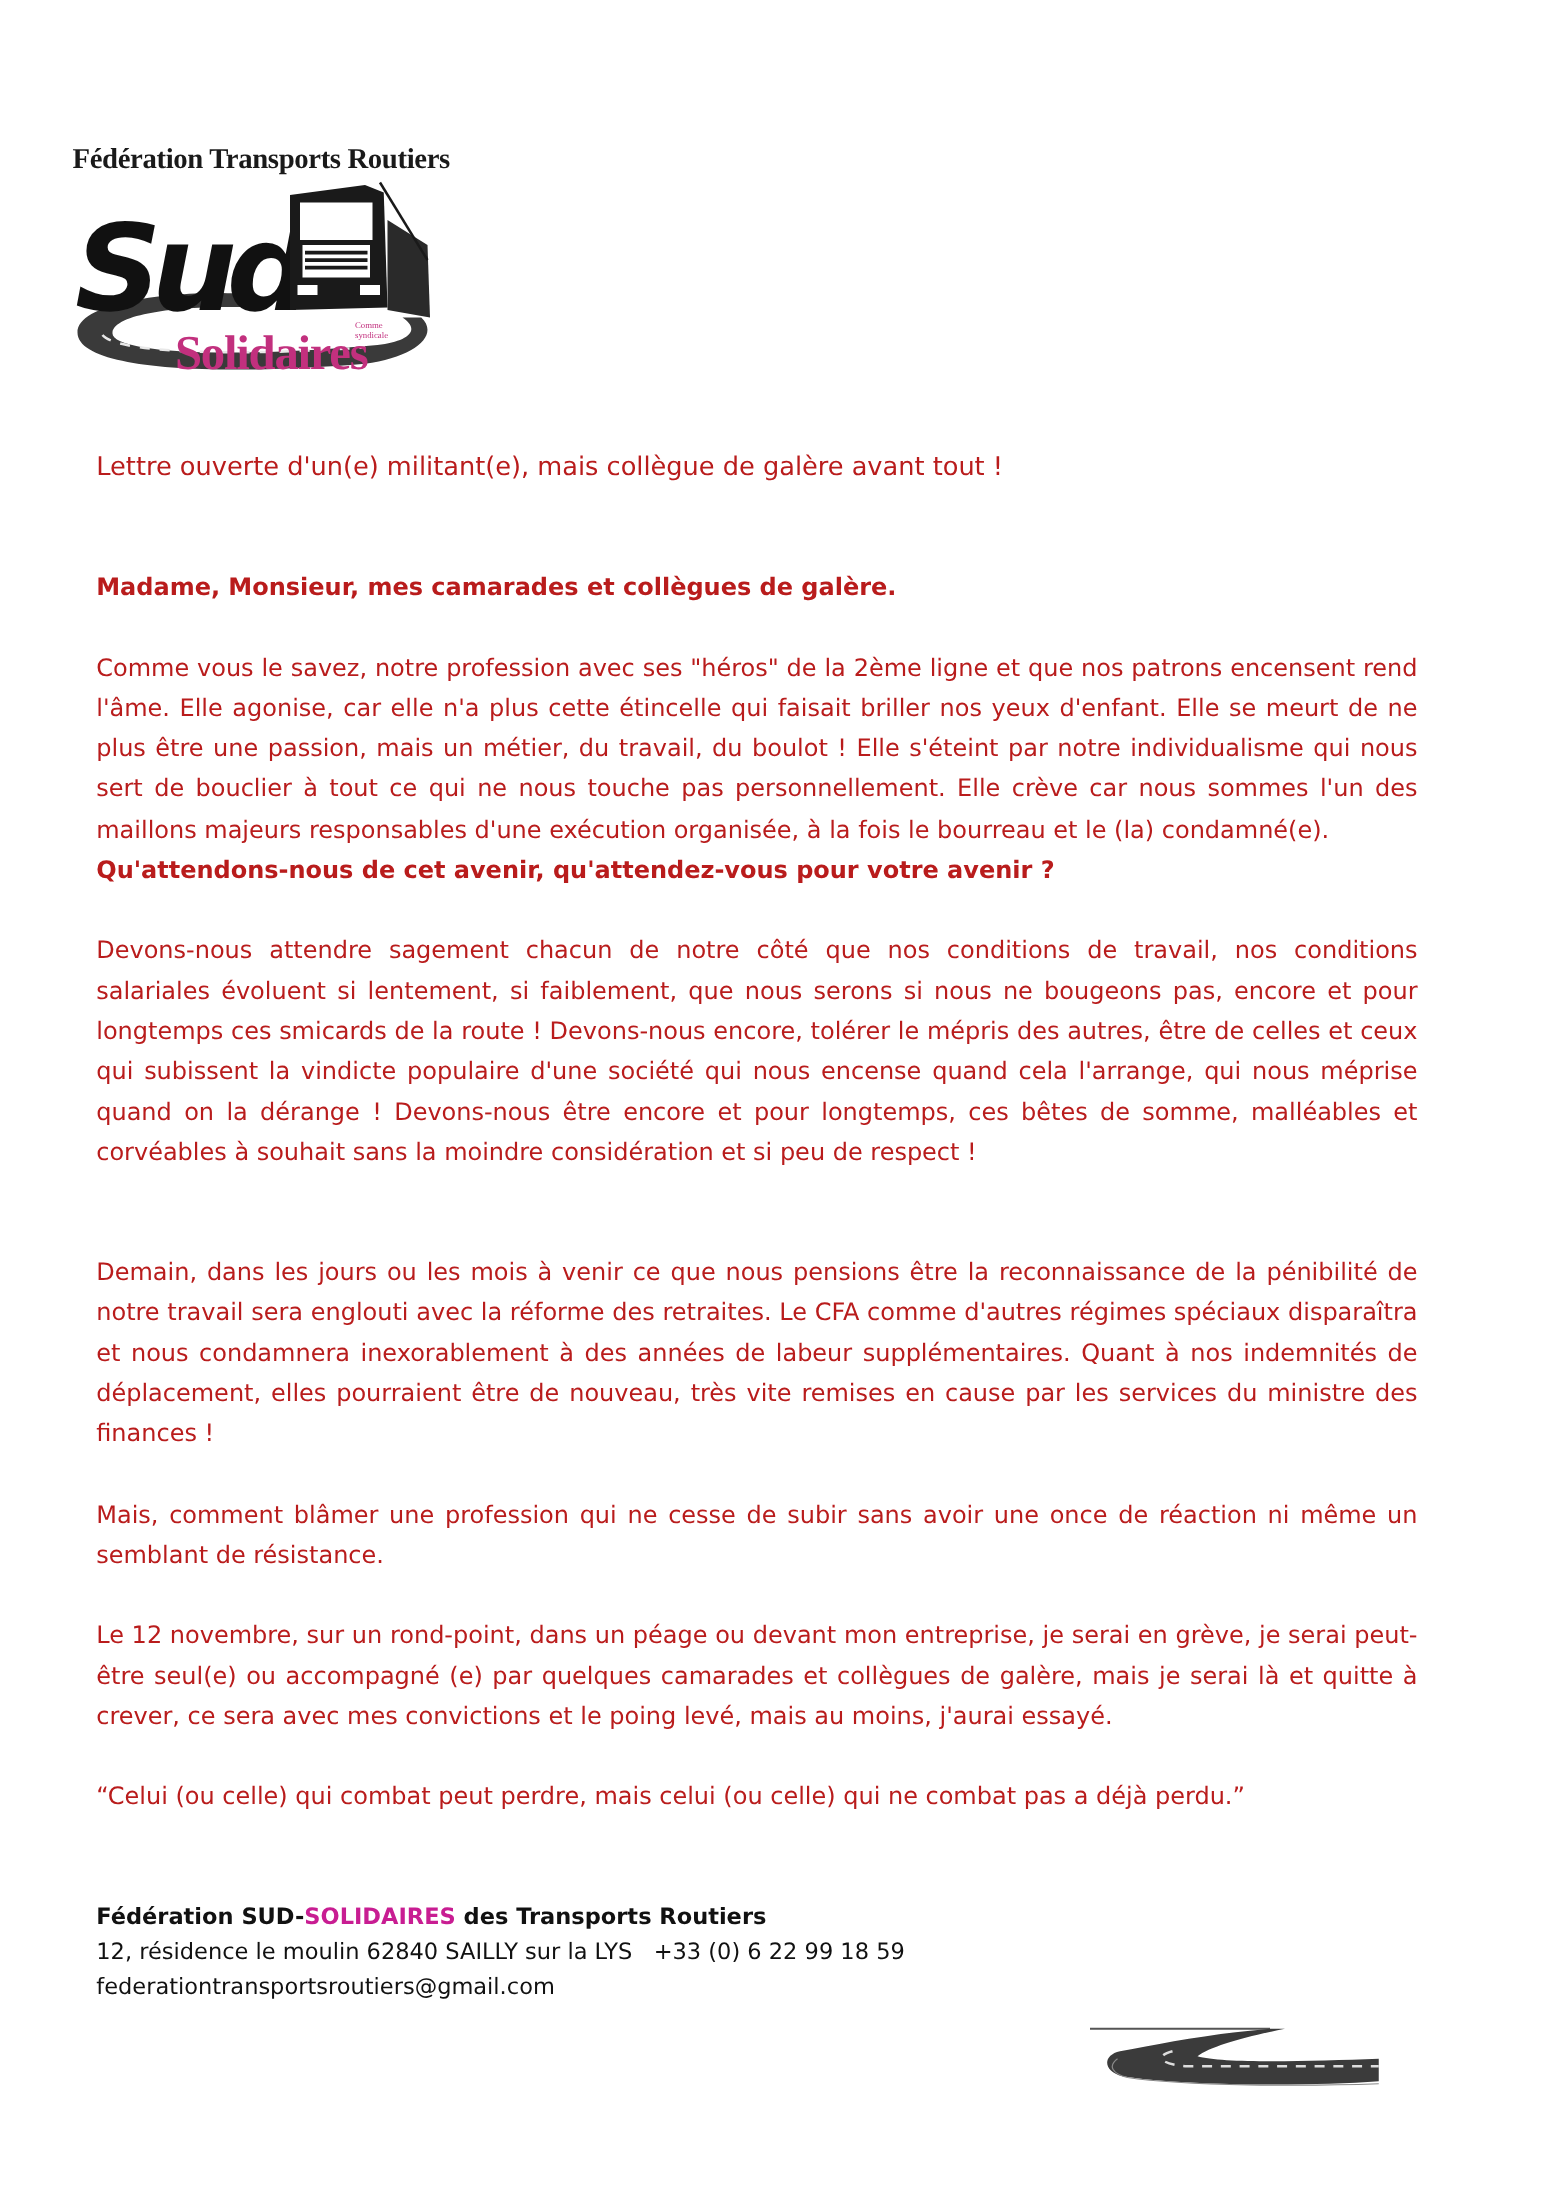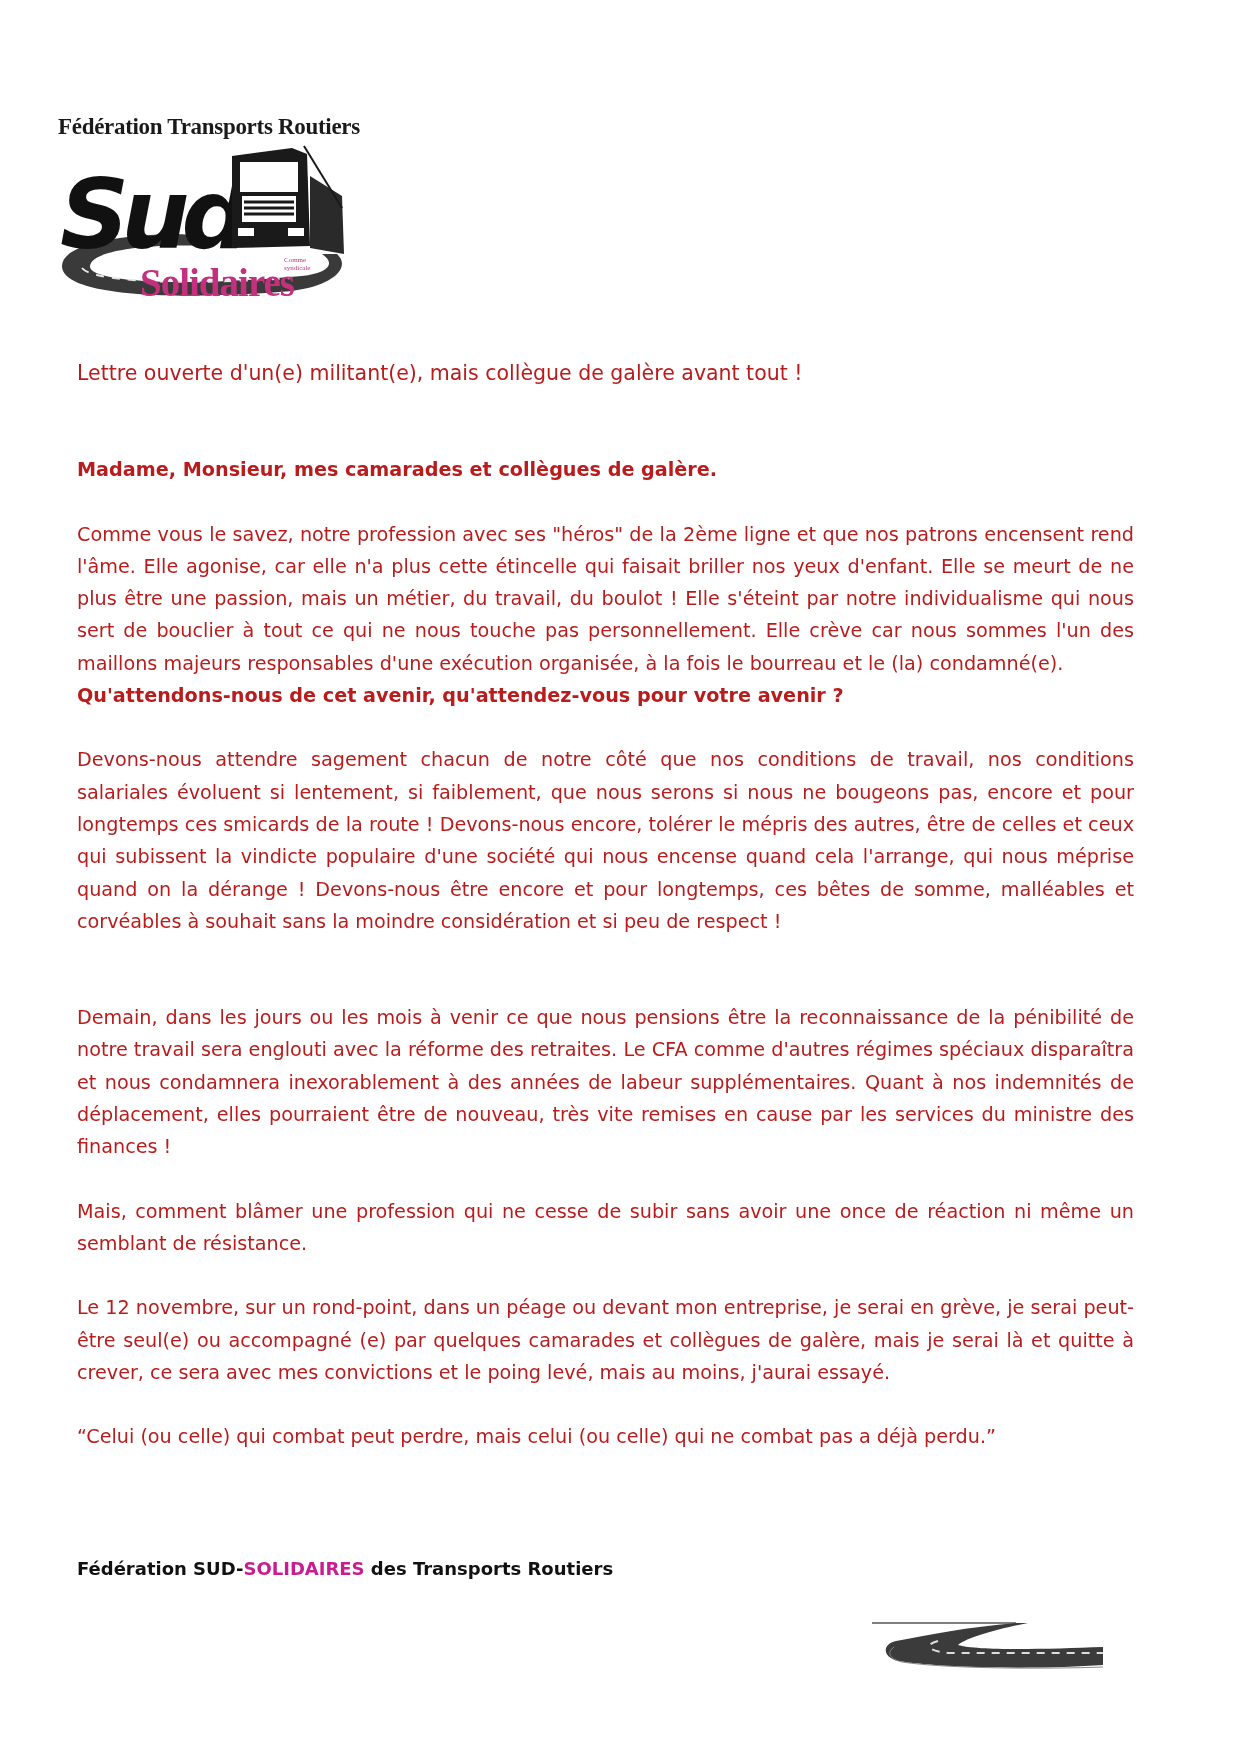--- a/index.html
+++ b/index.html
@@ -15,21 +15,21 @@
 
     
     .letter { position: absolute; left: 77px; top: 357px; width: 1057px; font-family: "DejaVu Sans", sans-serif; font-size: 19.2px; line-height: 32.3px; color: #b91c1c; }
     .letter p { margin: 0; text-align: justify; }
     .letter .title { text-align: left; font-size: 20.5px; }
     .gap-title { height: 65px; }
     .gap { height: 32px; }
     .letter .left { text-align: left; font-weight: bold; }
 
     
-    .footer { position: absolute; left: 77px; top: 1555px; font-family: "DejaVu Sans", sans-serif; font-size: 18px; line-height: 28px; color: #111; }
+    .footer { position: absolute; left: 77px; top: 1520px; font-family: "DejaVu Sans", sans-serif; font-size: 18px; line-height: 28px; color: #111; }
     .footer .org { font-weight: bold; }
     .footer .pink { color: #c81d92; }
     .road { position: absolute; left: 868px; top: 1617px; }
   </style>
 </head>
 <body>
 
 <div class="page">
 
   <div class="logo">
@@ -78,20 +78,24 @@
     <div class="gap"></div>
     <p>Le 12 novembre, sur un rond-point, dans un péage ou devant mon entreprise, je serai en grève, je serai peut-être seul(e) ou accompagné (e) par quelques camarades et collègues de galère, mais je serai là et quitte à crever, ce sera avec mes convictions et le poing levé, mais au moins, j'aurai essayé.</p>
     <div class="gap"></div>
     <p>“Celui (ou celle) qui combat peut perdre, mais celui (ou celle) qui ne combat pas a déjà perdu.”</p>
   </div>
 
   <div class="footer">
     <div class="org">
       <span>Fédération SUD-</span><span class="pink">SOLIDAIRES</span><span> des Transports Routiers</span>
     </div>
+    <div>
+      <span>12, résidence le moulin 62840 SAILLY sur la LYS</span>&nbsp;&nbsp;&nbsp;<span>+33 (0) 6 22 99 18 59</span>
+    </div>
+    <div>federationtransportsroutiers@gmail.com</div>
   </div>
 
   <svg class="road" width="240" height="60" viewBox="0 0 240 60">
     <line x1="4" y1="6" x2="148" y2="6" stroke="#555" stroke-width="1.5"></line>
     <path d="M148 6 C 100 10, 60 18, 28 24 C 14 27, 14 40, 30 44 C 80 52, 180 52, 235 48 L 235 30 C 180 32, 110 34, 90 28 C 100 20, 130 12, 160 6 Z" fill="#3b3b3b"></path>
     <path d="M26 30 C 18 36, 22 42, 34 45 C 80 52, 180 52, 235 50" stroke="#888" stroke-width="1" fill="none"></path>
     <path d="M70 24 C 55 28, 60 34, 80 36 L 235 36" stroke="#ddd" stroke-width="2" stroke-dasharray="8 7" fill="none"></path>
   </svg>
 </div>
 

